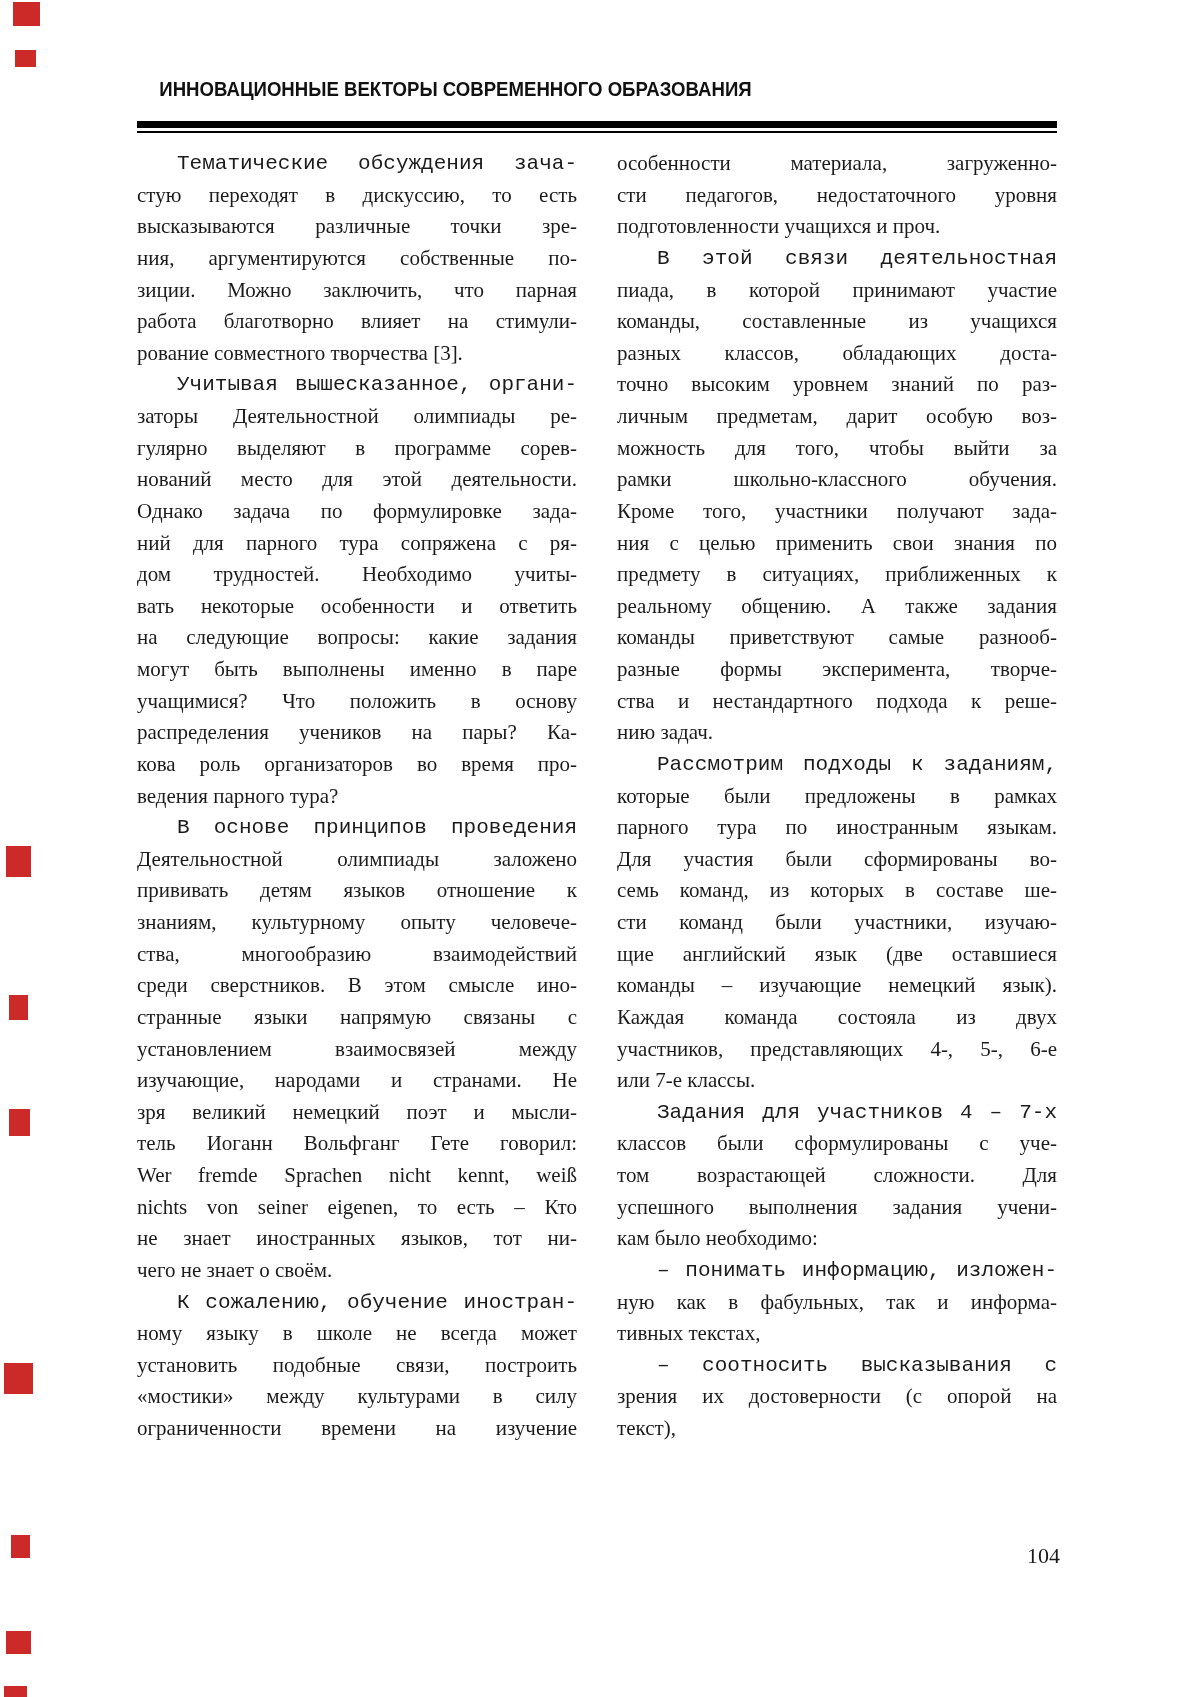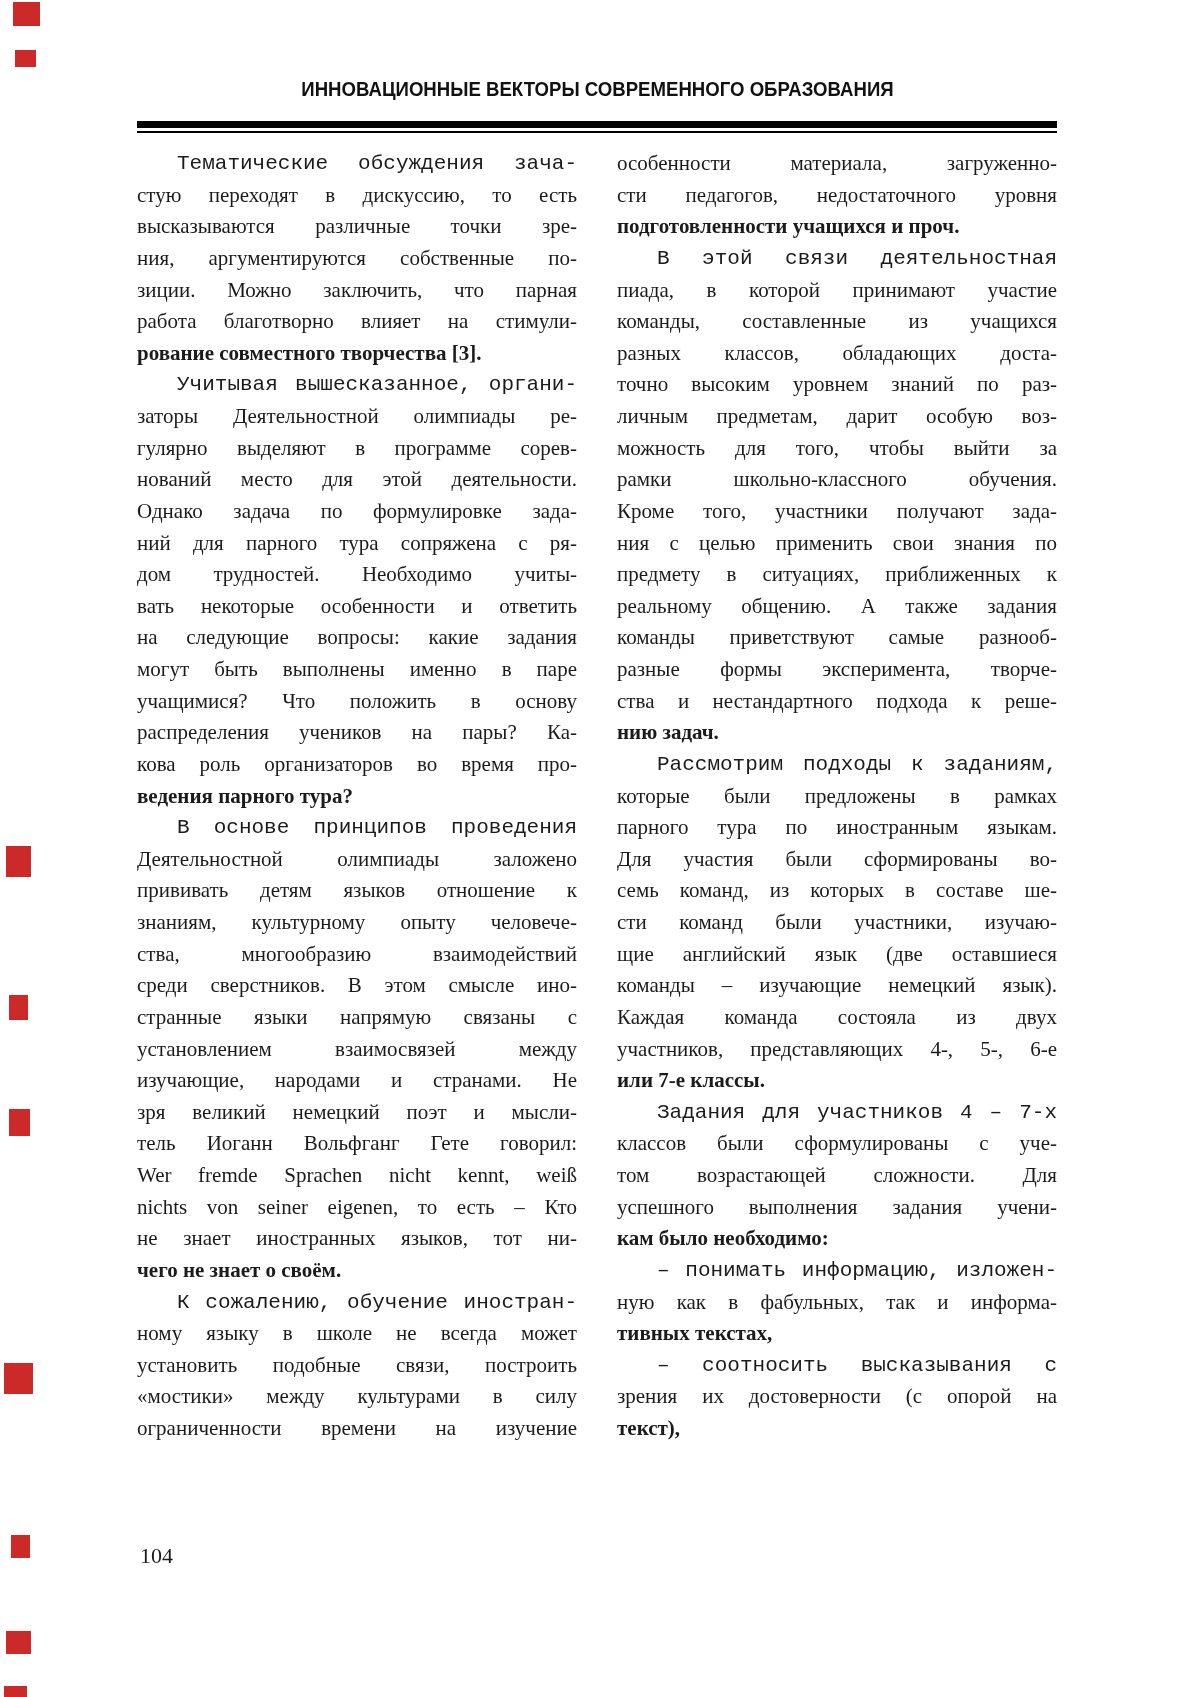--- a/index.html
+++ b/index.html
@@ -8,21 +8,20 @@
     width:1200px; height:1697px;
     margin:0 auto;
     background:#ffffff;
     overflow:hidden;
     font-family:"Liberation Serif", serif;
     color:#1b1b1b;
   }
   
   .header {
     position:absolute; left:137px; top:78px; width:920px;
-    text-align:center;
   }
   .header .title {
     display:inline-block;
     font-family:"Liberation Sans", sans-serif;
     font-weight:bold;
     font-size:20px;
     letter-spacing:0px;
     white-space:nowrap;
     transform:scaleX(0.93);
     transform-origin:center;
@@ -47,25 +46,25 @@
     font-size:21px;
     line-height:31.63px;
     height:31.63px;
     overflow:hidden;
     text-align:justify;
     text-align-last:justify;
     text-justify:inter-word;
     white-space:normal;
   }
   .line.first { text-indent:40px;font-family:Liberation Mono, monospace; }
-  .line.last  { text-align-last:left;font-weight:bold; }
+  .line.last  { text-align-last:left; }
   
   .footer {
     position:absolute; left:140px; top:1543px; width:920px;
-    text-align:left;
+    text-align:right;
     font-size:22px;
   }
   
   .edge-mark { position:absolute; }
 </style>
 </head>
 <body>
 
 <div class="page">
 

